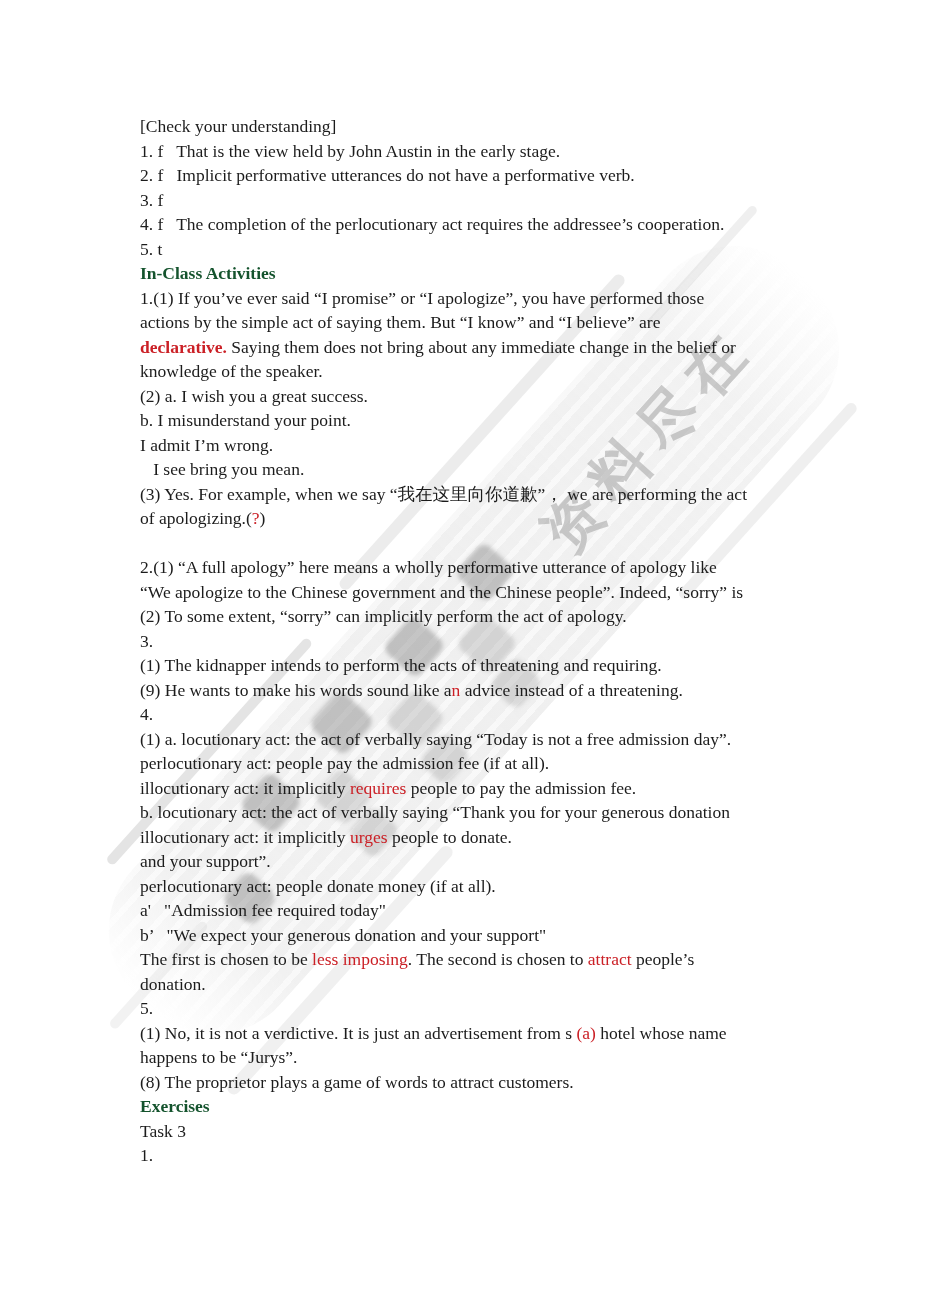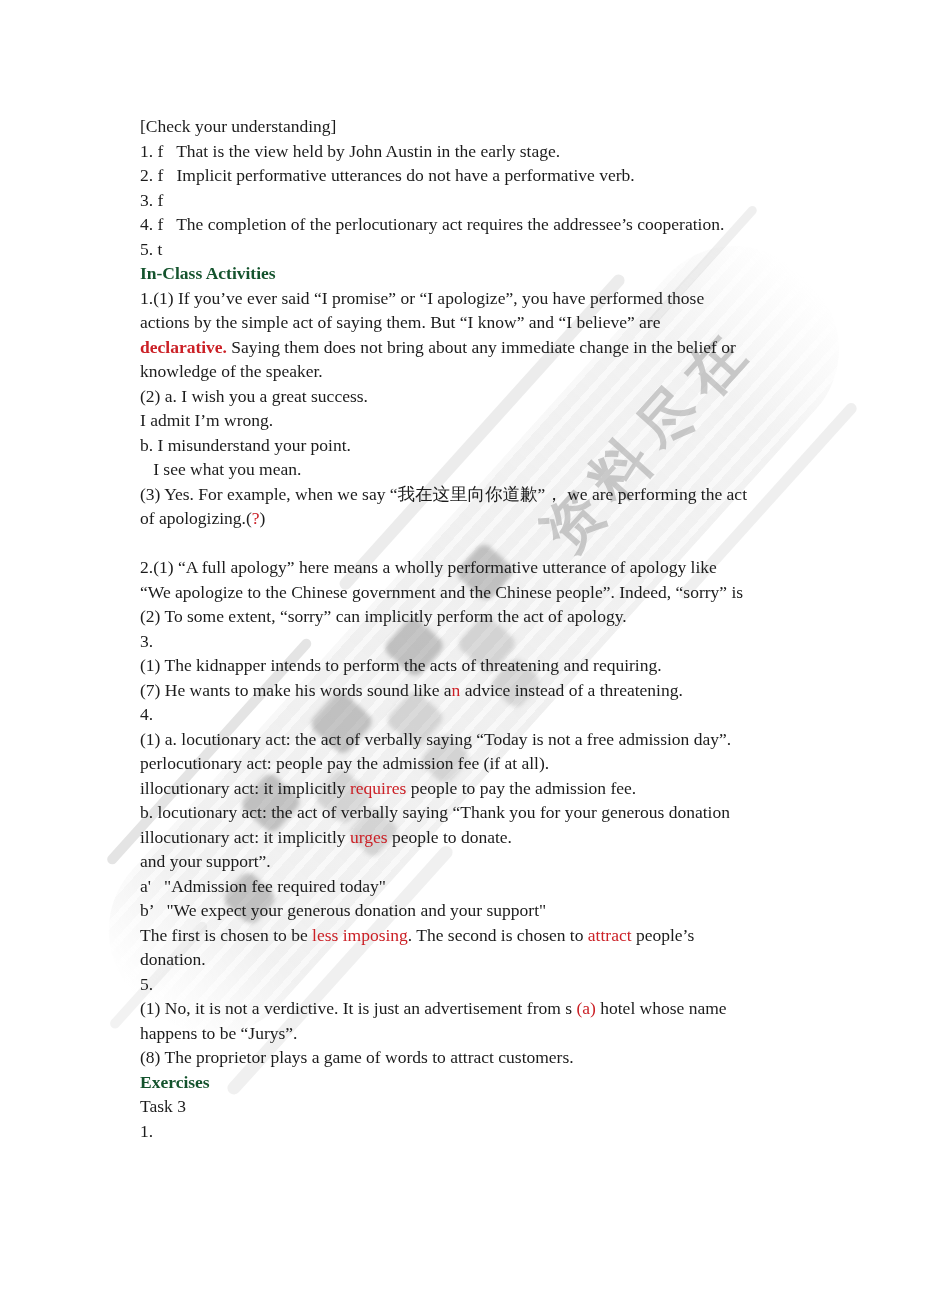--- a/index.html
+++ b/index.html
@@ -118,39 +118,40 @@
       <div class="line"><span class="seg-n">2. f   Implicit performative utterances do not have a performative verb.</span></div>
       <div class="line"><span class="seg-n">3. f</span></div>
       <div class="line"><span class="seg-n">4. f   The completion of the perlocutionary act requires the addressee’s cooperation.</span></div>
       <div class="line"><span class="seg-n">5. t</span></div>
       <div class="line"><span class="seg-b">In-Class Activities</span></div>
       <div class="line"><span class="seg-n">1.(1) If you’ve ever said “I promise” or “I apologize”, you have performed those</span></div>
       <div class="line"><span class="seg-n">actions by the simple act of saying them. But “I know” and “I believe” are</span></div>
       <div class="line"><span class="seg-rb">declarative.</span><span class="seg-n"> Saying them does not bring about any immediate change in the belief or</span></div>
       <div class="line"><span class="seg-n">knowledge of the speaker.</span></div>
       <div class="line"><span class="seg-n">(2) a. I wish you a great success.</span></div>
+      <div class="line"><span class="seg-n">b. I misunderstand your point.</span></div>
       <div class="line"><span class="seg-n">I admit I’m wrong.</span></div>
-      <div class="line"><span class="seg-n">b. I misunderstand your point.</span></div>
-      <div class="line"><span class="seg-n">   I see what you mean.</span></div>
+      <div class="line"><span class="seg-n">   I see bring you mean.</span></div>
       <div class="line"><span class="seg-n">(3) Yes. For example, when we say “我在这里向你道歉”， we are performing the act</span></div>
       <div class="line"><span class="seg-n">of apologizing.(</span><span class="seg-r">?</span><span class="seg-n">)</span></div>
       <div class="line">&nbsp;</div>
       <div class="line"><span class="seg-n">2.(1) “A full apology” here means a wholly performative utterance of apology like</span></div>
       <div class="line"><span class="seg-n">“We apologize to the Chinese government and the Chinese people”. Indeed, “sorry” is</span></div>
       <div class="line"><span class="seg-n">(2) To some extent, “sorry” can implicitly perform the act of apology.</span></div>
       <div class="line"><span class="seg-n">3.</span></div>
       <div class="line"><span class="seg-n">(1) The kidnapper intends to perform the acts of threatening and requiring.</span></div>
-      <div class="line"><span class="seg-n">(7) He wants to make his words sound like a</span><span class="seg-r">n</span><span class="seg-n"> advice instead of a threatening.</span></div>
+      <div class="line"><span class="seg-n">(9) He wants to make his words sound like a</span><span class="seg-r">n</span><span class="seg-n"> advice instead of a threatening.</span></div>
       <div class="line"><span class="seg-n">4.</span></div>
       <div class="line"><span class="seg-n">(1) a. locutionary act: the act of verbally saying “Today is not a free admission day”.</span></div>
       <div class="line"><span class="seg-n">perlocutionary act: people pay the admission fee (if at all).</span></div>
       <div class="line"><span class="seg-n">illocutionary act: it implicitly </span><span class="seg-r">requires</span><span class="seg-n"> people to pay the admission fee.</span></div>
       <div class="line"><span class="seg-n">b. locutionary act: the act of verbally saying “Thank you for your generous donation</span></div>
       <div class="line"><span class="seg-n">illocutionary act: it implicitly </span><span class="seg-r">urges</span><span class="seg-n"> people to donate.</span></div>
       <div class="line"><span class="seg-n">and your support”.</span></div>
+      <div class="line"><span class="seg-n">perlocutionary act: people donate money (if at all).</span></div>
       <div class="line"><span class="seg-n">a'   "Admission fee required today"</span></div>
       <div class="line"><span class="seg-n">b’   "We expect your generous donation and your support"</span></div>
       <div class="line"><span class="seg-n">The first is chosen to be </span><span class="seg-r">less imposing</span><span class="seg-n">. The second is chosen to </span><span class="seg-r">attract</span><span class="seg-n"> people’s</span></div>
       <div class="line"><span class="seg-n">donation.</span></div>
       <div class="line"><span class="seg-n">5.</span></div>
       <div class="line"><span class="seg-n">(1) No, it is not a verdictive. It is just an advertisement from s </span><span class="seg-r">(a)</span><span class="seg-n"> hotel whose name</span></div>
       <div class="line"><span class="seg-n">happens to be “Jurys”.</span></div>
       <div class="line"><span class="seg-n">(8) The proprietor plays a game of words to attract customers.</span></div>
       <div class="line"><span class="seg-b">Exercises</span></div>
       <div class="line"><span class="seg-n">Task 3</span></div>

